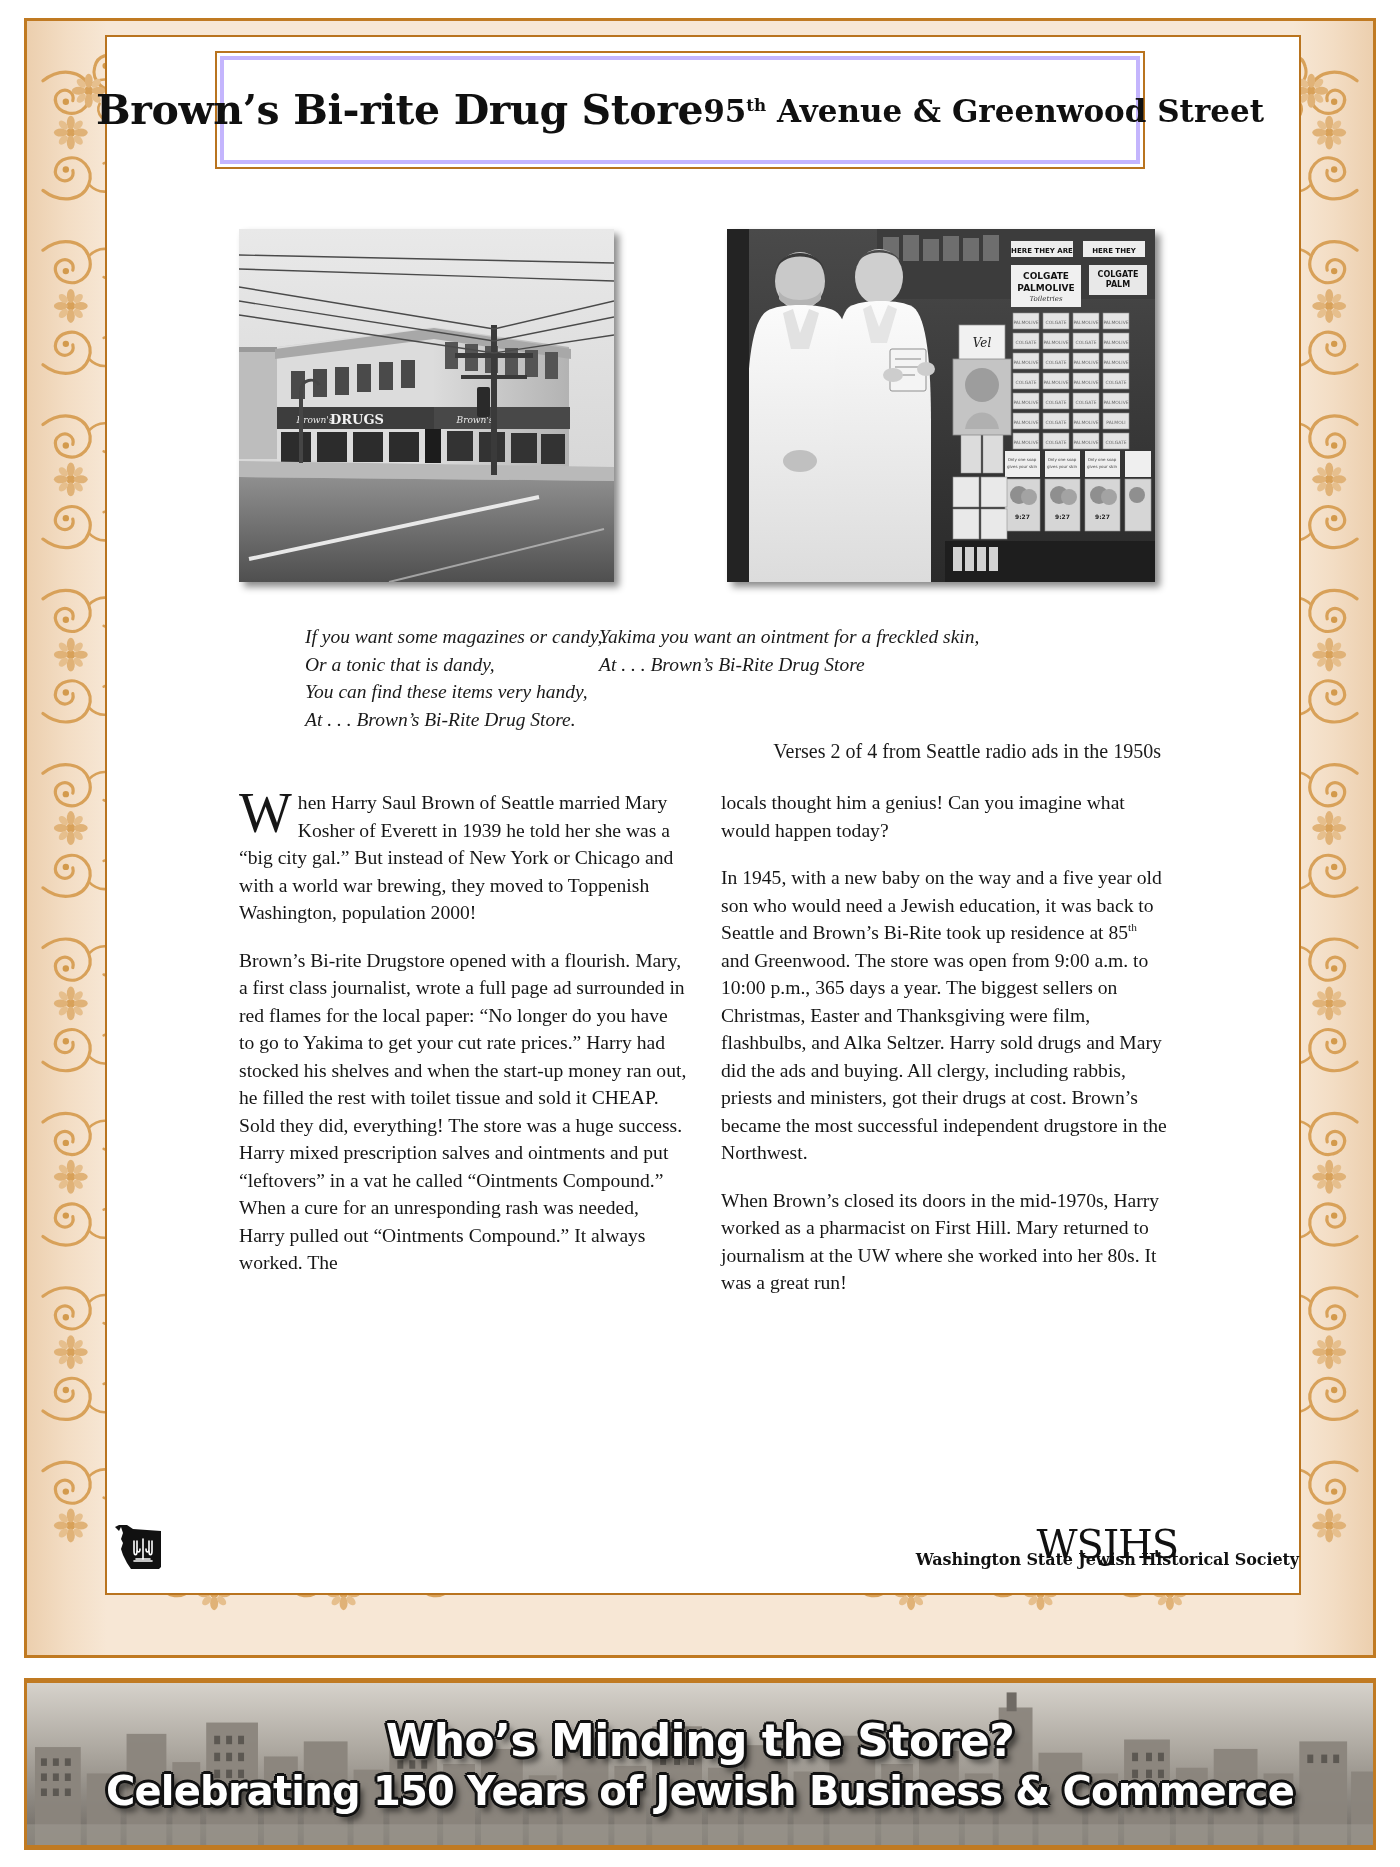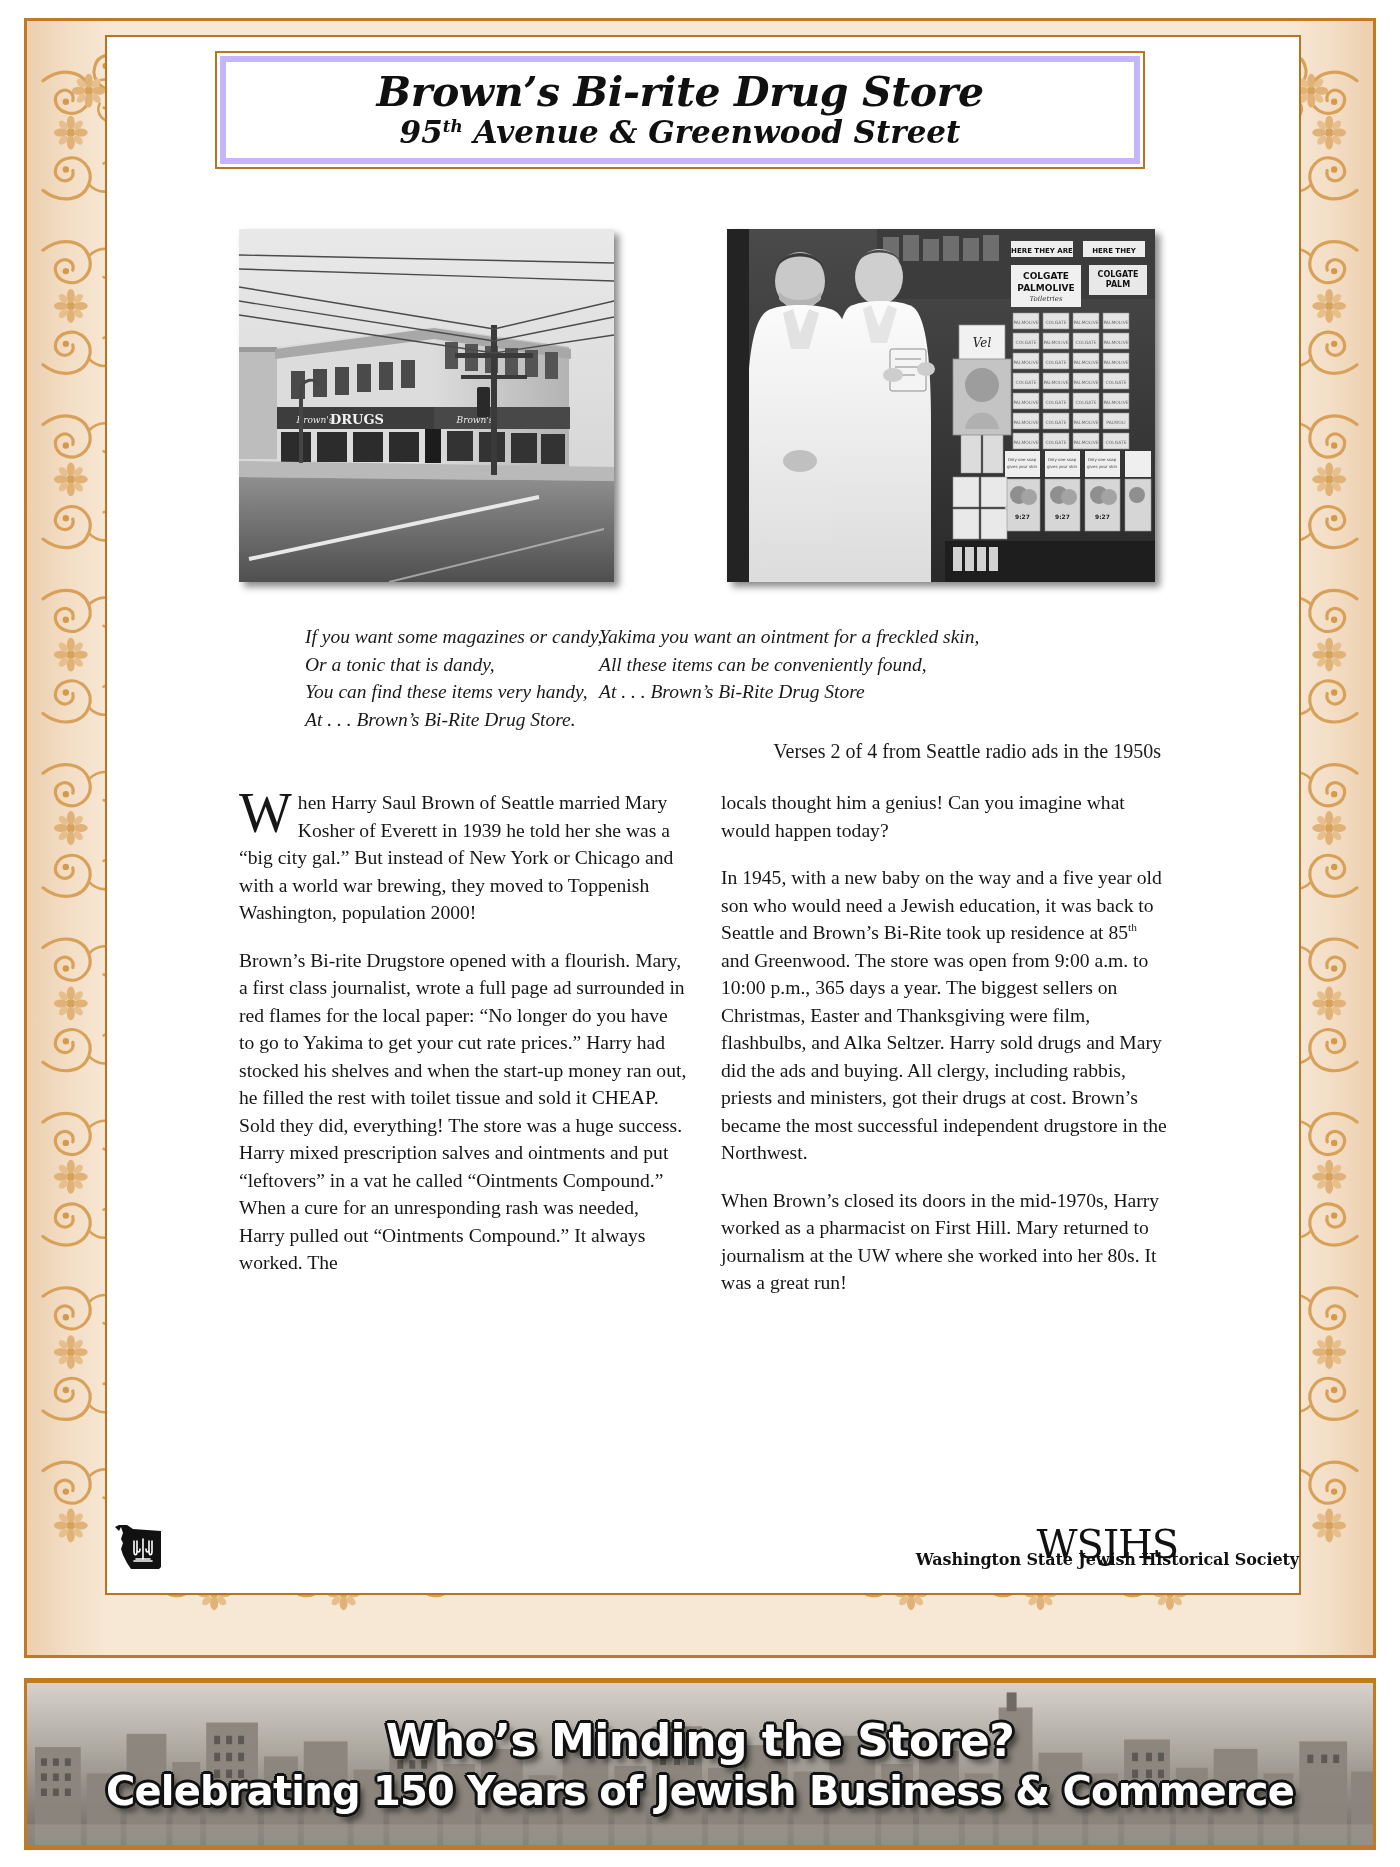--- a/index.html
+++ b/index.html
@@ -71,27 +71,26 @@
     width: 930px;
     height: 118px;
     background: #ffffff;
     border: 2px solid #b9741f;
     box-sizing: border-box;
     padding: 3px;
   }
   .title-box-inner {
     width: 100%;
     height: 100%;
-    border: 6px solid #c4b5fd;
+    border: 4px solid #c4b5fd;
     box-sizing: border-box;
     display: flex;
-    flex-direction: column;
+    flex-direction: row;
     align-items: center;
     justify-content: center;
-    font-style: italic;
   }
   .title-main {
     font-family: "DejaVu Serif", serif;
     font-weight: bold;
     font-size: 41px;
     letter-spacing: -0.4px;
     color: #101010;
     line-height: 1.04;
     white-space: nowrap;
   }
@@ -677,21 +676,20 @@
       <div class="verses">
         <div class="verse-cols">
           <div class="verse-col-left">
             <div class="verse-line">If you want some magazines or candy,</div>
             <div class="verse-line">Or a tonic that is dandy,</div>
             <div class="verse-line">You can find these items very handy,</div>
             <div class="verse-line">At . . . Brown’s Bi-Rite Drug Store.</div>
           </div>
           <div class="verse-col-right">
             <div class="verse-line">Yakima you want an ointment for a freckled skin,</div>
-            <div class="verse-line">All these items can be conveniently found,</div>
             <div class="verse-line">At . . . Brown’s Bi-Rite Drug Store</div>
           </div>
         </div>
         <div class="verse-credit">Verses 2 of 4 from Seattle radio ads in the 1950s</div>
       </div>
 
       <div class="body-cols">
         <div class="body-col">
           <p class="dropcap-para"><span class="dropcap">W</span><span>hen Harry Saul Brown of Seattle married Mary Kosher of Everett in 1939 he told her she was a “big city gal.” But instead of New York or Chicago and with a world war brewing, they moved to Toppenish Washington, population 2000!</span></p>
           <p>Brown’s Bi-rite Drugstore opened with a flourish. Mary, a first class journalist, wrote a full page ad surrounded in red flames for the local paper: “No longer do you have to go to Yakima to get your cut rate prices.” Harry had stocked his shelves and when the start-up money ran out, he filled the rest with toilet tissue and sold it CHEAP. Sold they did, everything! The store was a huge success. Harry mixed prescription salves and ointments and put “leftovers” in a vat he called “Ointments Compound.” When a cure for an unresponding rash was needed, Harry pulled out “Ointments Compound.” It always worked. The</p>

